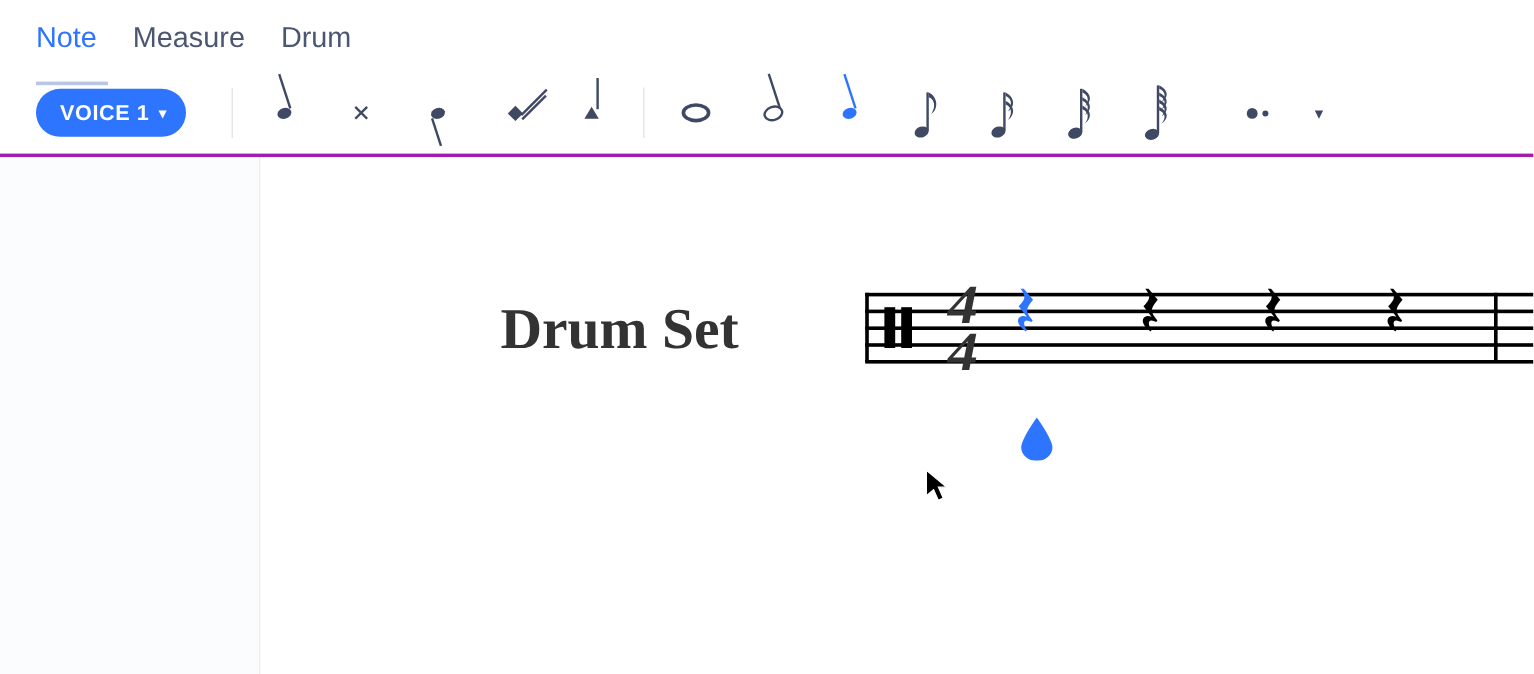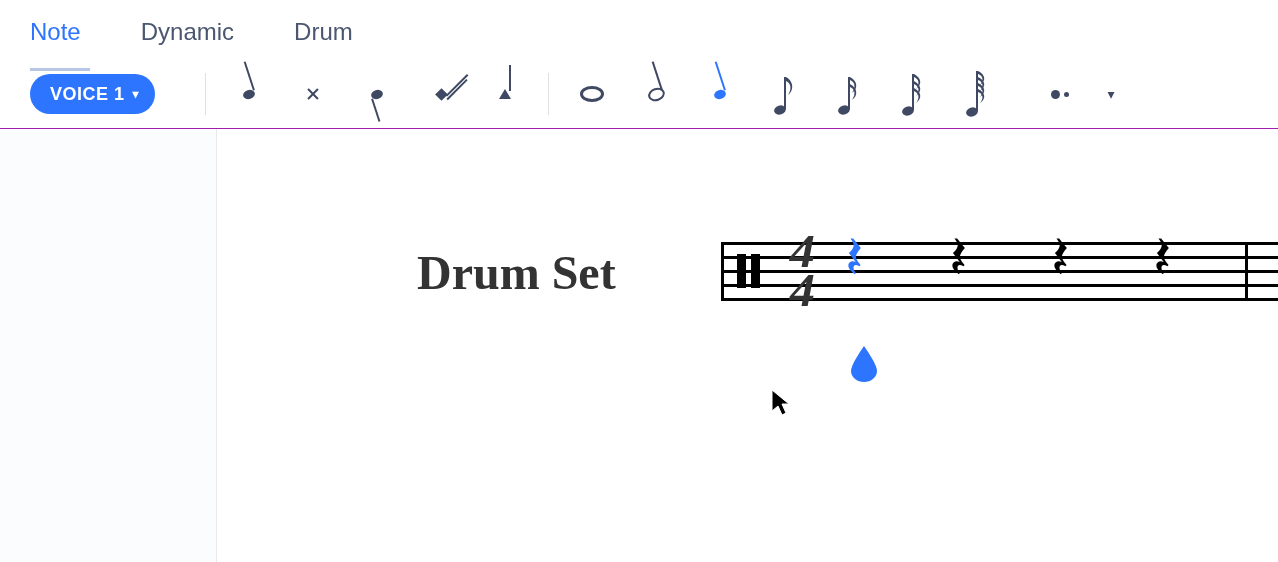--- a/index.html
+++ b/index.html
@@ -12,21 +12,21 @@
     overflow: hidden;
     color: #333;
   }
 
   
   .tab-bar {
     display: flex;
     align-items: center;
     height: 60px;
     padding: 0 0 0 30px;
-    gap: 60px;
+    gap: 30px;
     font-size: 24px;
     color: #4b5670;
   }
   .tab-item {
     cursor: pointer;
     padding-top: 4px;
   }
   .tab-item.active {
     color: #2d74ff;
     font-weight: 500;
@@ -38,23 +38,23 @@
     width: 60px;
     height: 3px;
     background: #b8c6e6;
   }
 
   
   .toolbar {
     display: flex;
     align-items: center;
     height: 68px;
-    border-bottom: 1px solid #a21caf;
+    border-bottom: 3px solid #a21caf;
     padding: 0 0 0 30px;
-    gap: 16px;
+    gap: 4px;
   }
   .voice-pill {
     display: inline-flex;
     align-items: center;
     justify-content: center;
     background: #2d74ff;
     color: #ffffff;
     font-weight: 600;
     font-size: 18px;
     border: none;
@@ -295,21 +295,21 @@
     display:flex;align-items:center;justify-content:center;
     width:24px;height:50px;cursor:pointer;
   }
 
 </style>
 </head>
 <body>
 
 <div class="tab-bar">
   <div class="tab-item active">Note</div>
-  <div class="tab-item">Dynamic</div>
+  <div class="tab-item">Measure</div>
   <div class="tab-item">Drum</div>
 </div>
 <div class="tab-underline"></div>
 
 <div class="toolbar">
 
   <button class="voice-pill">
     <span>VOICE 1</span>
     <span class="caret">▾</span>
   </button>

